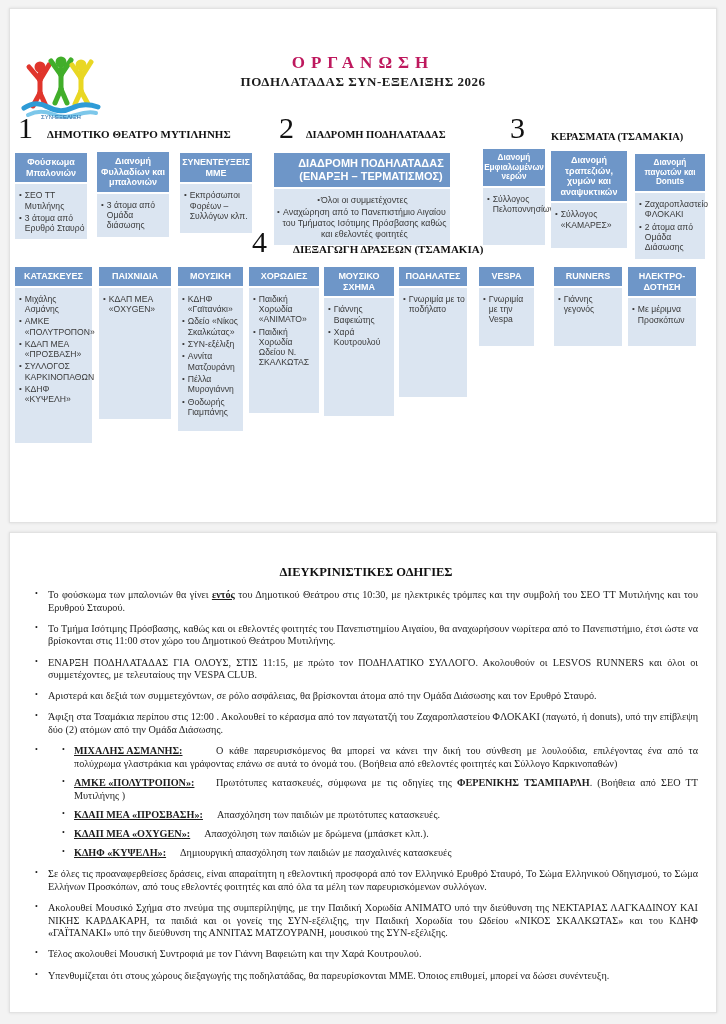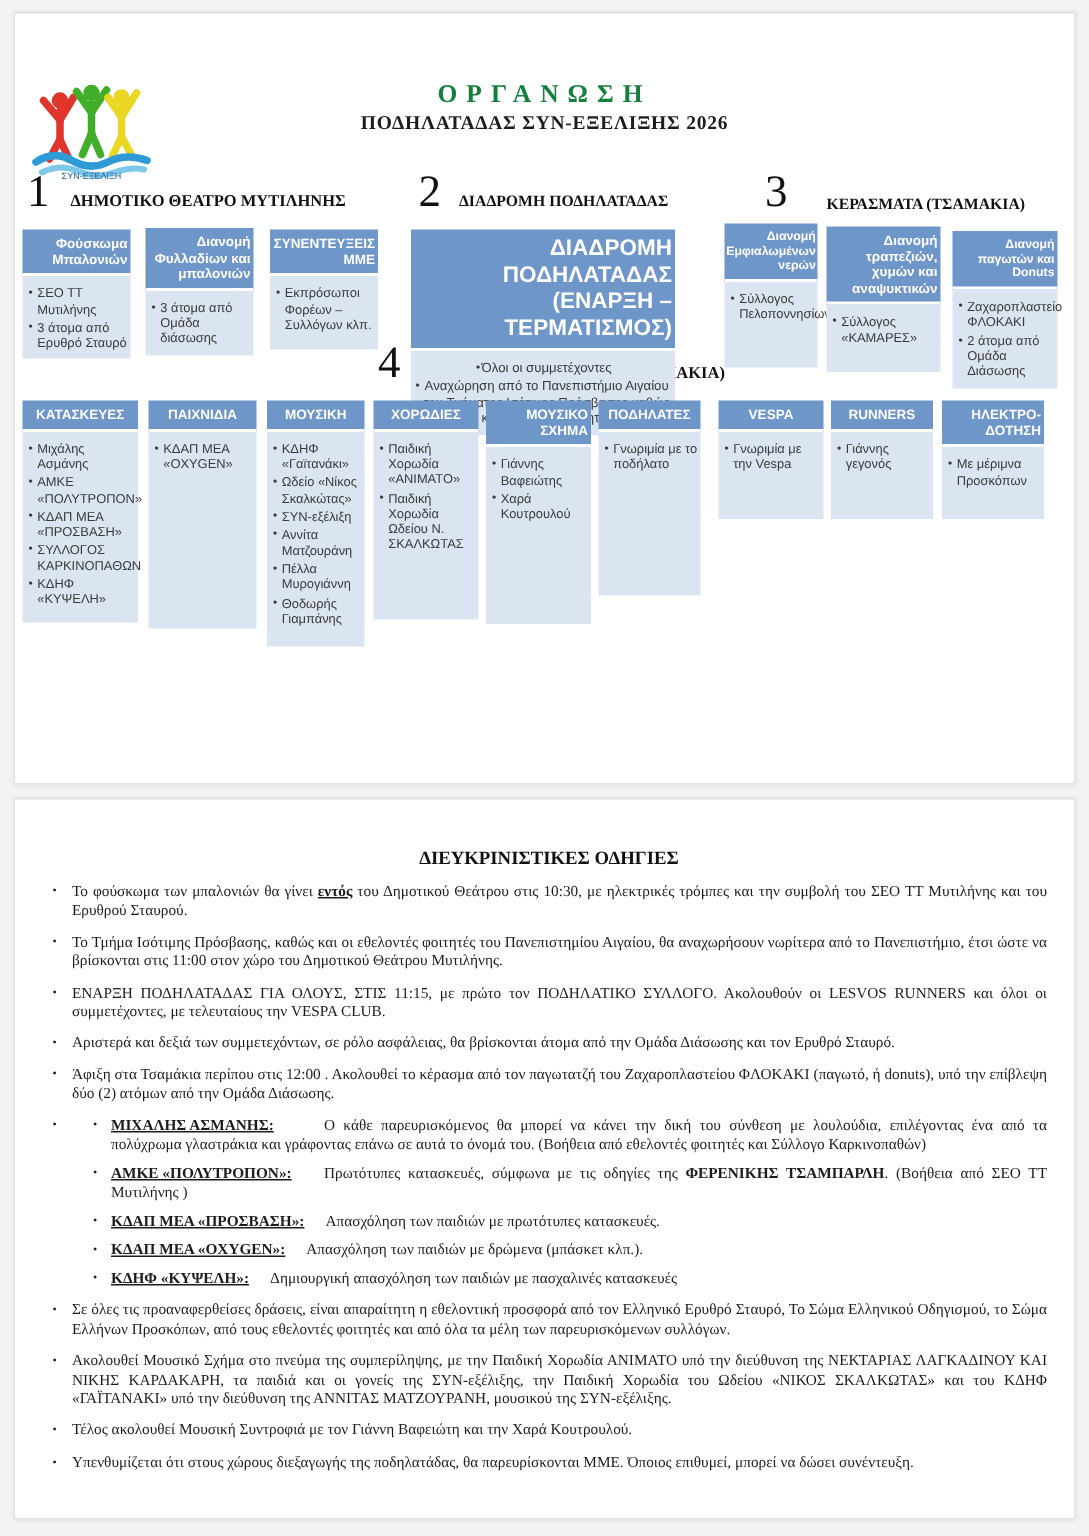--- a/index.html
+++ b/index.html
@@ -2,58 +2,58 @@
 <html><head>
 <meta charset="utf-8">
 <style>
   html,body{margin:0;padding:0;}
   body{width:726px;height:1024px;background:#f3f3f3;font-family:"Liberation Sans",sans-serif;position:relative;overflow:hidden;}
   .page{position:relative;background:#fff;border:1px solid #e2e2e2;box-shadow:0 0 3px rgba(0,0,0,.10);width:708px;margin:0 auto;box-sizing:border-box;overflow:hidden;}
   #page1{margin-top:8px;height:515px;}
   #page2{margin-top:9px;height:481px;padding:32px 18px 0 24px;font-family:"Liberation Serif",serif;}
 
   
-  .doc-title1{position:absolute;top:44px;left:0;width:100%;text-align:center;font-family:"Liberation Serif",serif;font-weight:bold;font-size:17px;letter-spacing:6px;color:#15803d;}
+  .doc-title1{position:absolute;top:44px;left:0;width:100%;text-align:center;font-family:"Liberation Serif",serif;font-weight:bold;font-size:17px;letter-spacing:6px;color:#be185d;}
   .doc-title2{position:absolute;top:65px;left:0;width:100%;text-align:center;font-family:"Liberation Serif",serif;font-weight:bold;font-size:13px;letter-spacing:.5px;color:#1c1c1c;}
   .logo{position:absolute;left:8px;top:44px;width:86px;height:76px;}
   .sec-num{position:absolute;font-family:"Liberation Serif",serif;font-size:30px;font-weight:500;color:#111;line-height:1;}
   .sec-label{position:absolute;font-family:"Liberation Serif",serif;font-weight:bold;color:#111;}
   #num1{left:8px;top:104px;} #lab1{left:37px;top:119px;font-size:11px;}
   #num2{left:269px;top:104px;} #lab2{left:296px;top:120px;font-size:10.5px;}
   #num3{left:500px;top:104px;} #lab3{left:541px;top:122px;font-size:10.5px;}
   #num4{left:242px;top:218px;} #lab4{left:283px;top:234px;font-size:11px;}
 
   .obox{position:absolute;display:flex;flex-direction:column;}
-  .obox-h{background:#6e96c8;color:#fff;font-weight:bold;text-align:right;font-size:9px;line-height:1.18;padding:4px 2px;border-bottom:2px solid #fff;display:flex;align-items:center;justify-content:center;flex:0 0 auto;}
+  .obox-h{background:#6e96c8;color:#fff;font-weight:bold;text-align:center;font-size:9px;line-height:1.18;padding:4px 2px;border-bottom:2px solid #fff;display:flex;align-items:center;justify-content:center;flex:0 0 auto;}
   .h-sm .obox-h{font-size:8.2px;}
   .obox-b{background:#dbe5f1;flex:1 1 auto;padding:4px 2px 4px 3px;font-size:8.6px;color:#3a3a3a;line-height:1.2;}
   .bx-item{display:flex;margin:2px 0;}
   .bx-bullet{flex:0 0 auto;margin:0 3px 0 1px;font-size:8px;line-height:1.3;}
   .center-body .obox-b{text-align:center;}
   .center-body .bx-item{justify-content:center;text-align:center;}
   .center-body .bx-bullet{margin:0 1px 0 0;}
 
   
   #bx-balloons{left:5px;top:144px;width:72px;height:78px;}
   #bx-leaflets{left:87px;top:143px;width:72px;height:82px;}
   #bx-press{left:170px;top:144px;width:72px;height:80px;}
   #bx-route{left:264px;top:144px;width:176px;height:90px;}
-  #bx-route .obox-h{font-size:15px;padding-left:20px;}
+  #bx-route .obox-h{font-size:11px;padding-left:20px;}
   #bx-route .obox-b{font-size:8.8px;}
   #bx-water{left:473px;top:140px;width:62px;height:96px;}
   #bx-tables{left:541px;top:142px;width:76px;height:97px;}
   #bx-icecream{left:625px;top:145px;width:70px;height:88px;}
   
-  #bx-constructions{left:5px;top:258px;width:77px;height:148px;}
+  #bx-constructions{left:5px;top:258px;width:77px;height:176px;}
   #bx-games{left:89px;top:258px;width:72px;height:152px;}
   #bx-music{left:168px;top:258px;width:65px;height:164px;}
   #bx-choirs{left:239px;top:258px;width:70px;height:146px;}
   #bx-band{left:314px;top:258px;width:70px;height:149px;}
   #bx-bicycles{left:389px;top:258px;width:68px;height:130px;}
-  #bx-vespa{left:469px;top:258px;width:70px;height:79px;}
+  #bx-vespa{left:469px;top:258px;width:55px;height:79px;}
   #bx-runners{left:544px;top:258px;width:68px;height:79px;}
   #bx-electricity{left:618px;top:258px;width:68px;height:79px;}
 
   
   .instr-title{text-align:center;font-weight:bold;font-size:12.5px;color:#111;margin:0 0 9px 0;}
   ul.main{list-style:none;margin:0;padding:0;font-size:10.2px;line-height:1.24;color:#1c1c1c;text-align:justify;}
   li.main-item{position:relative;padding-left:14px;margin-bottom:8.5px;}
   .marker{position:absolute;left:1px;top:0;font-size:8px;}
   ul.sub{list-style:none;margin:6px 0 0 13px;padding:0;}
   li.sub-item{position:relative;padding-left:13px;margin-bottom:6.5px;}

